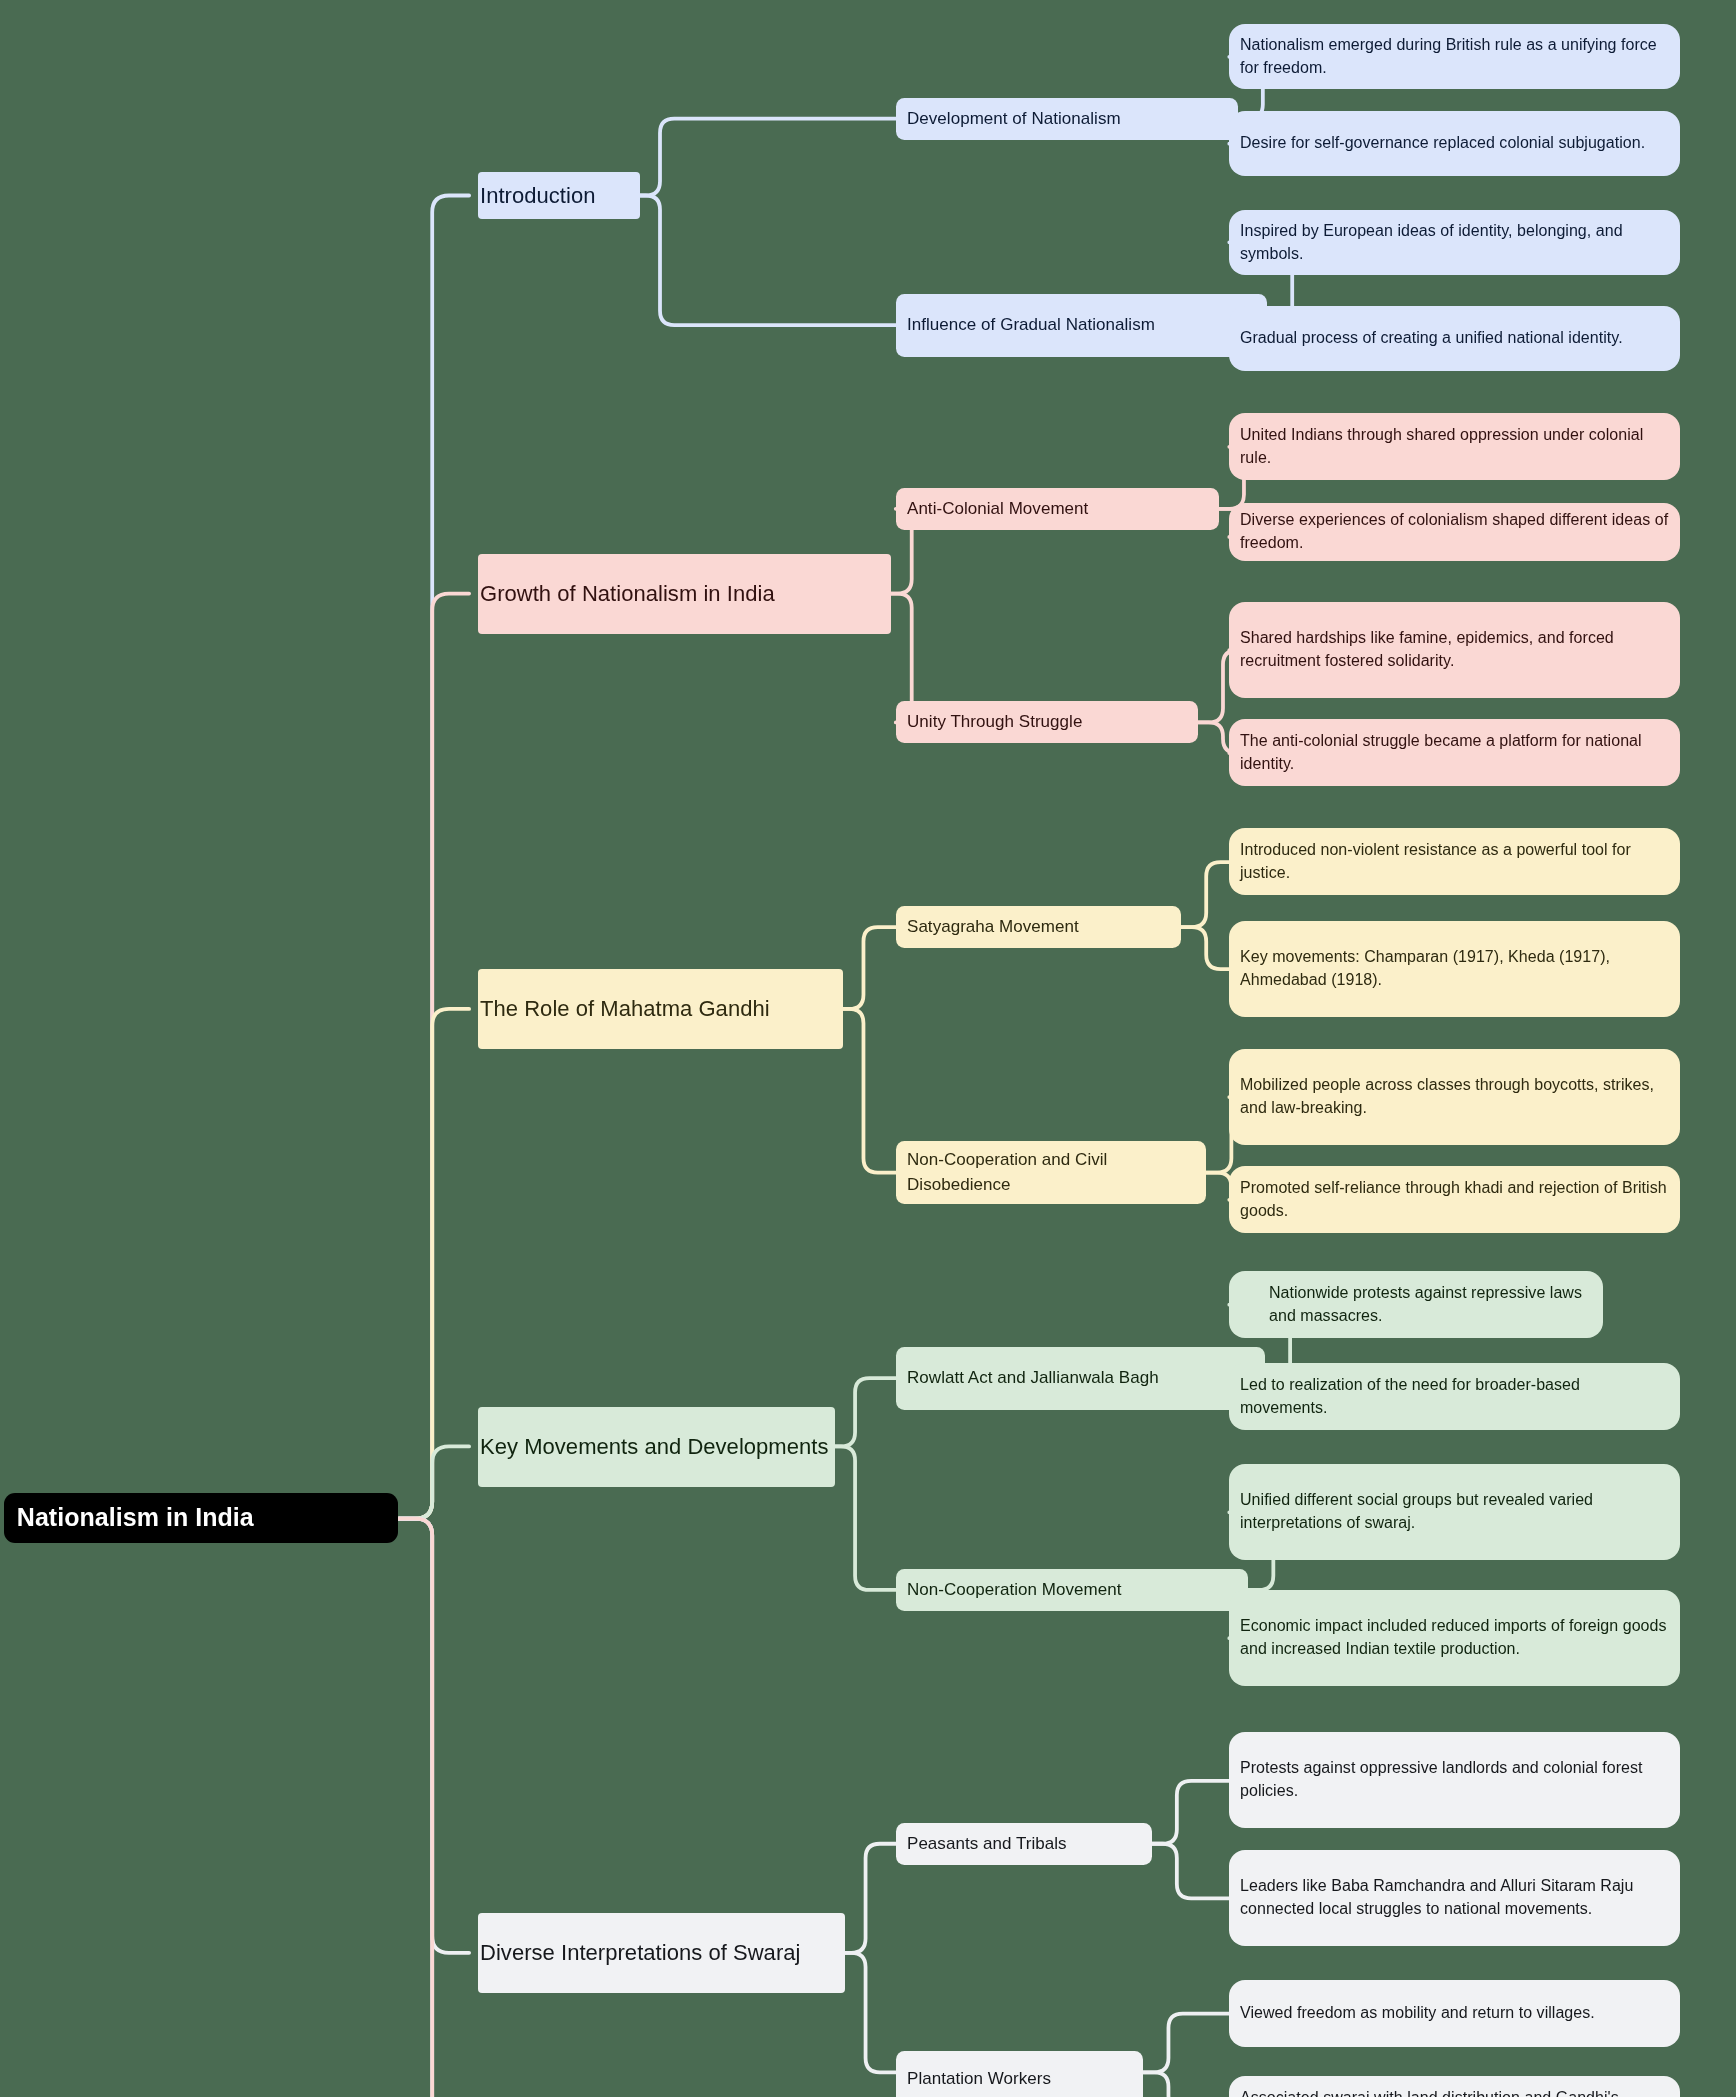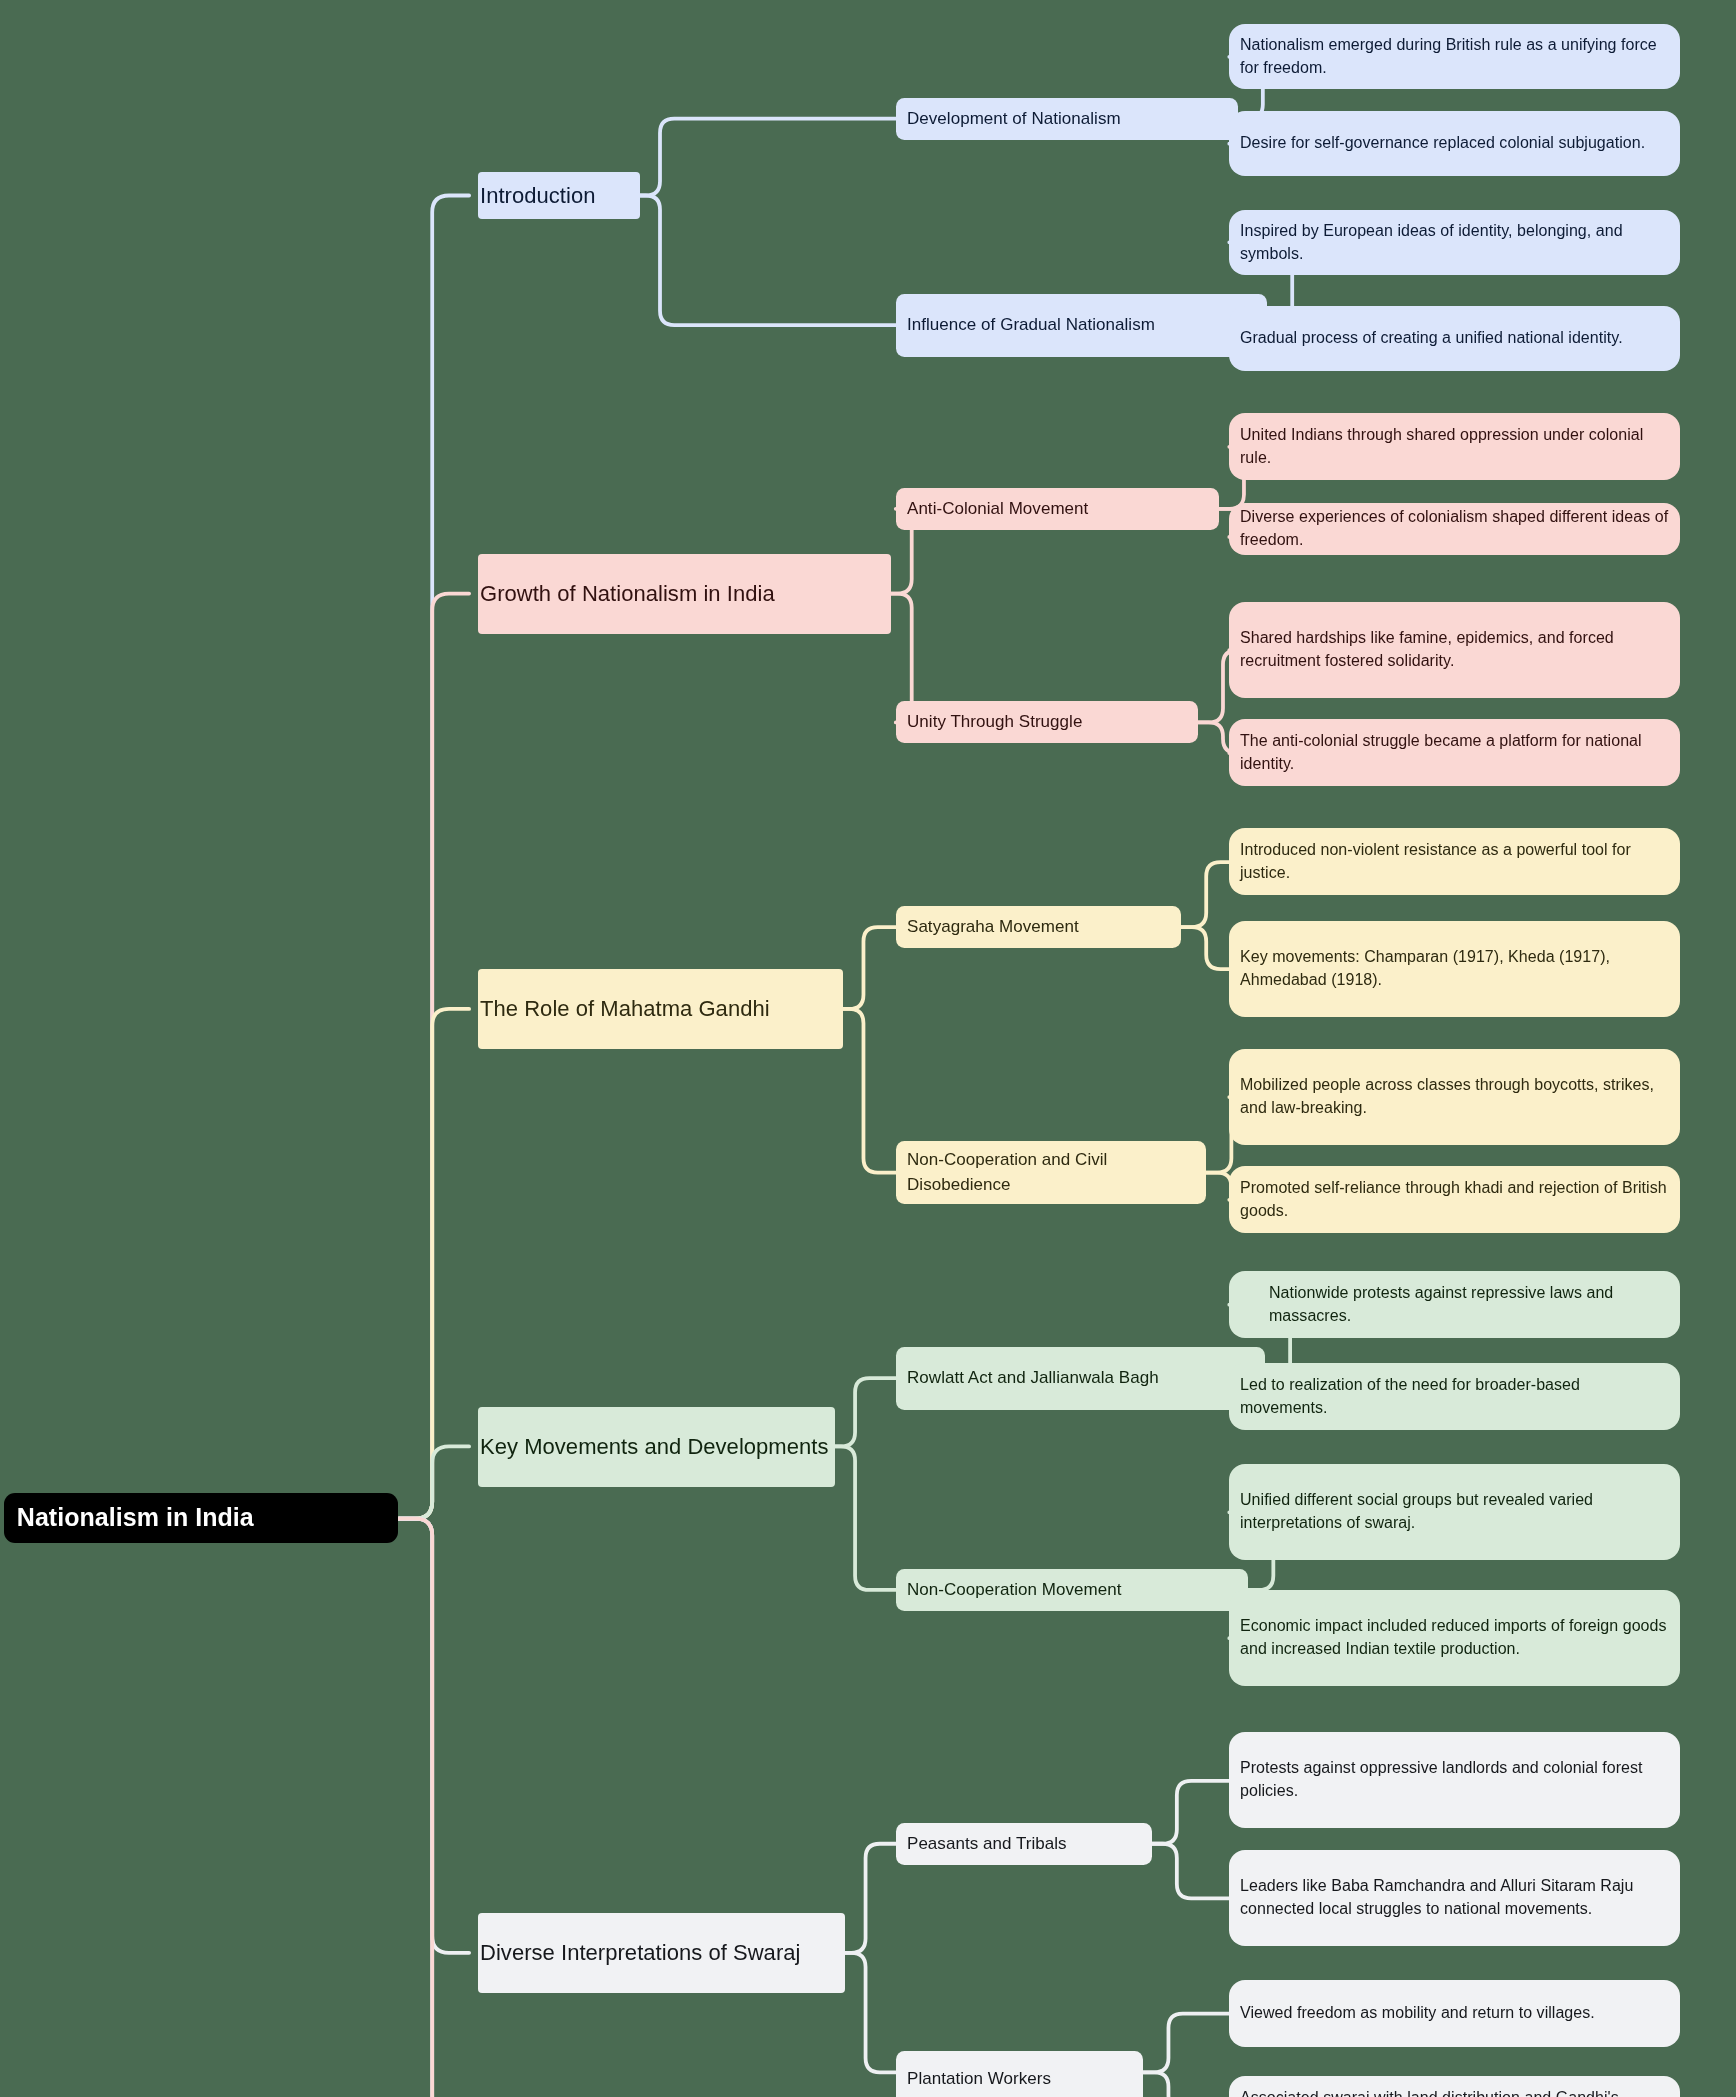--- a/index.html
+++ b/index.html
@@ -128,21 +128,21 @@
     </div>
     <div class="node l1 c-pink" style="left: 469px; width: 413px; height: 80px; top: 554px;">
       <span>Growth of Nationalism in India</span>
     </div>
     <div class="node l2 c-pink" style="left: 896px; width: 323px; height: 42px; top: 488px;">
       <span>Anti-Colonial Movement</span>
     </div>
     <div class="node l3 c-pink" style="left: 1229px; width: 451px; height: 67px; top: 413px;">
       <span>United Indians through shared oppression under colonial rule.</span>
     </div>
-    <div class="node l3 c-pink" style="left: 1229px; width: 451px; height: 52px; top: 503px;">
+    <div class="node l3 c-pink" style="left: 1229px; width: 451px; height: 58px; top: 503px;">
       <span>Diverse experiences of colonialism shaped different ideas of freedom.</span>
     </div>
     <div class="node l2 c-pink" style="left: 896px; width: 302px; height: 42px; top: 701px;">
       <span>Unity Through Struggle</span>
     </div>
     <div class="node l3 c-pink" style="left: 1229px; width: 451px; height: 96px; top: 602px;">
       <span>Shared hardships like famine, epidemics, and forced recruitment fostered solidarity.</span>
     </div>
     <div class="node l3 c-pink" style="left: 1229px; width: 451px; height: 67px; top: 719px;">
       <span>The anti-colonial struggle became a platform for national identity.</span>
@@ -167,21 +167,21 @@
     </div>
     <div class="node l3 c-yellow" style="left: 1229px; width: 451px; height: 67px; top: 1166px;">
       <span>Promoted self-reliance through khadi and rejection of British goods.</span>
     </div>
     <div class="node l1 c-green" style="left: 469px; width: 357px; height: 80px; top: 1407px; align-items: center;">
       <span>Key Movements and Developments</span>
     </div>
     <div class="node l2 c-green" style="left: 896px; width: 369px; height: 63px; top: 1347px;">
       <span>Rowlatt Act and Jallianwala Bagh</span>
     </div>
-    <div class="node l3 c-green" style="left: 1229px; width: 451px; height: 67px; top: 1271px; padding-left: 40px;">
+    <div class="node l3 c-green" style="left: 1229px; width: 374px; height: 67px; top: 1271px; padding-left: 40px;">
       <span>Nationwide protests against repressive laws and massacres.</span>
     </div>
     <div class="node l3 c-green" style="left: 1229px; width: 451px; height: 67px; top: 1363px;">
       <span>Led to realization of the need for broader-based movements.</span>
     </div>
     <div class="node l2 c-green" style="left: 896px; width: 352px; height: 42px; top: 1569px;">
       <span>Non-Cooperation Movement</span>
     </div>
     <div class="node l3 c-green" style="left: 1229px; width: 451px; height: 96px; top: 1464px;">
       <span>Unified different social groups but revealed varied interpretations of swaraj.</span>

